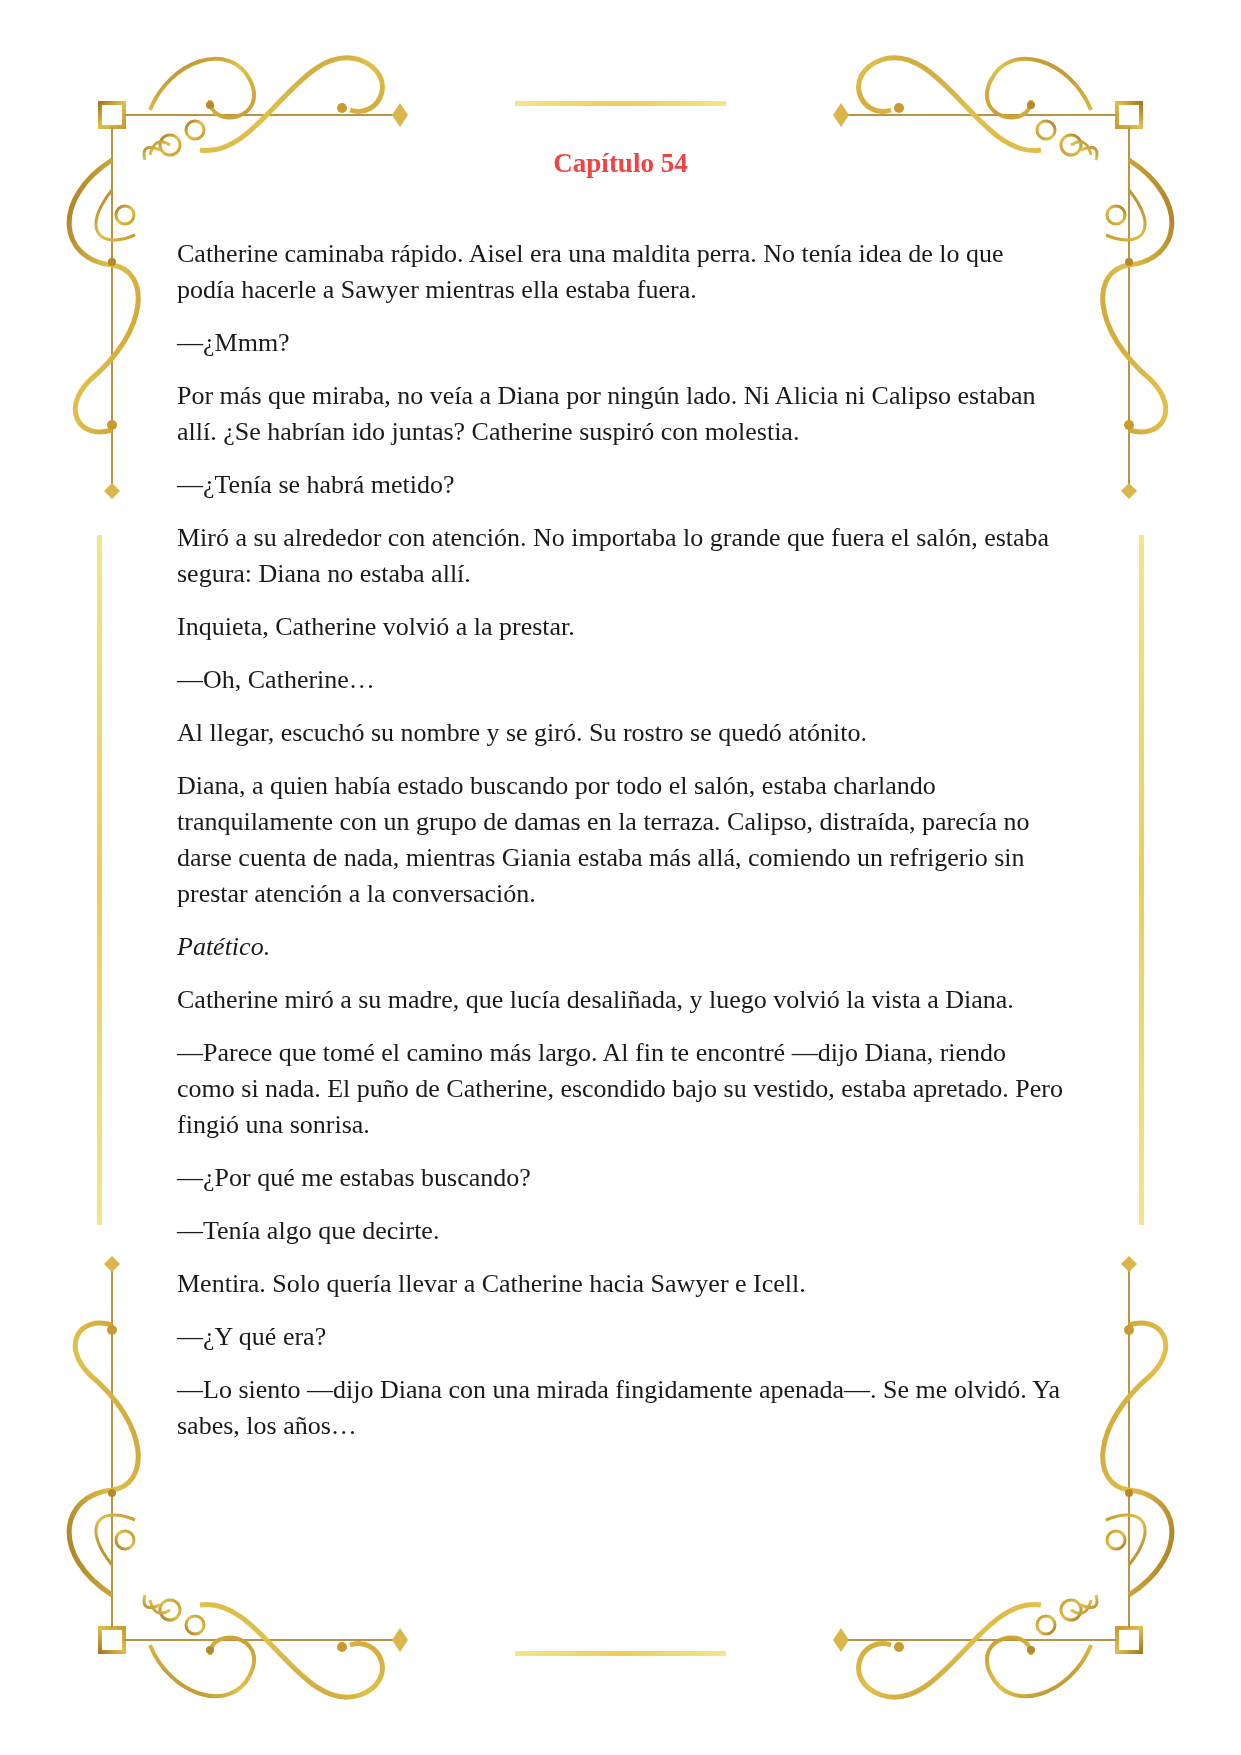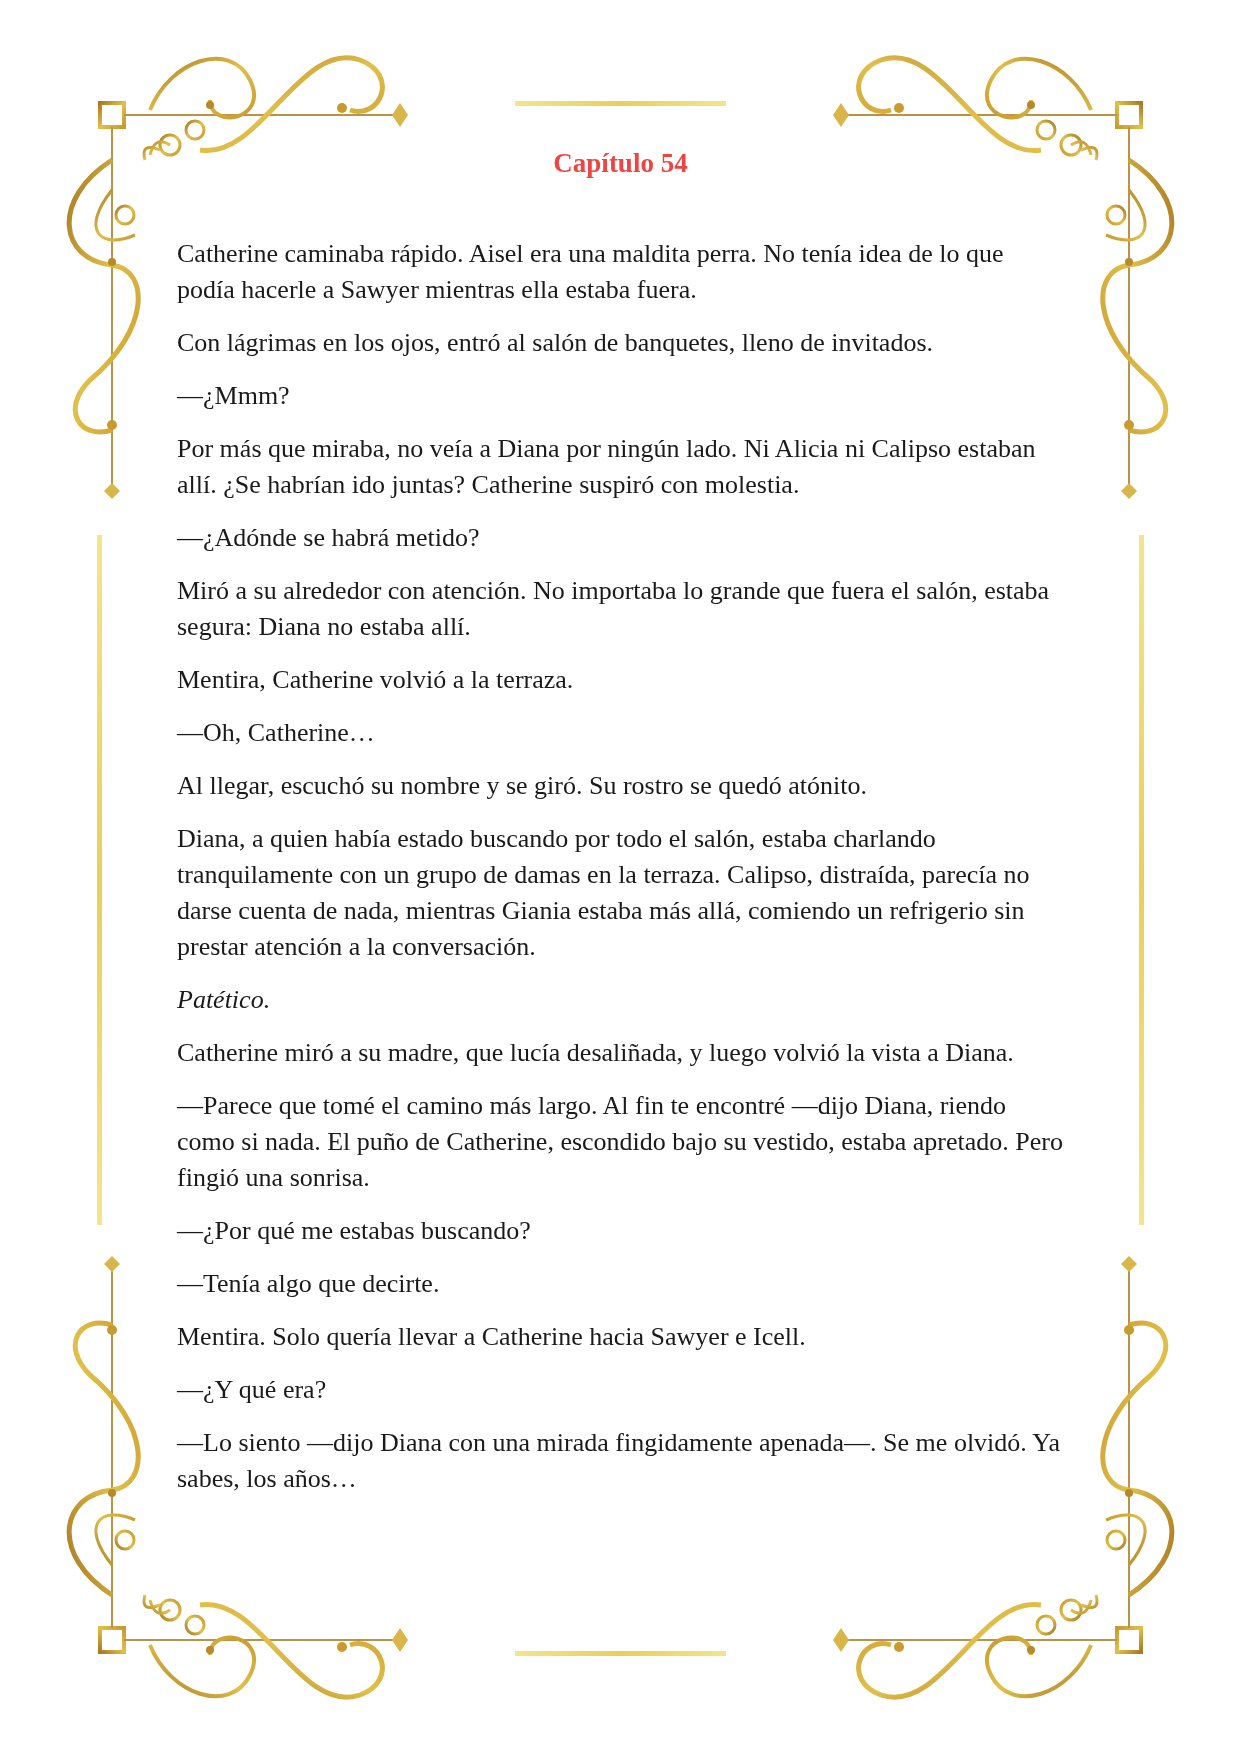--- a/index.html
+++ b/index.html
@@ -65,26 +65,25 @@
   <rect x="515" y="101" width="211" height="5" fill="url(#goldLine)"></rect>
   <rect x="515" y="1651" width="211" height="5" fill="url(#goldLine)"></rect>
   <rect x="97" y="535" width="5" height="690" fill="url(#goldLineV)"></rect>
   <rect x="1139" y="535" width="5" height="690" fill="url(#goldLineV)"></rect>
 </svg>
 
 <div class="title">Capítulo 54</div>
 
 <div class="text">
   <p>Catherine caminaba rápido. Aisel era una maldita perra. No tenía idea de lo que podía hacerle a Sawyer mientras ella estaba fuera.</p>
-  <p>Con lágrimas en los ojos, entró al salón de banquetes, lleno de invitados.</p>
   <p>—¿Mmm?</p>
   <p>Por más que miraba, no veía a Diana por ningún lado. Ni Alicia ni Calipso estaban allí. ¿Se habrían ido juntas? Catherine suspiró con molestia.</p>
-  <p>—¿Adónde se habrá metido?</p>
+  <p>—¿Tenía se habrá metido?</p>
   <p>Miró a su alrededor con atención. No importaba lo grande que fuera el salón, estaba segura: Diana no estaba allí.</p>
-  <p>Mentira, Catherine volvió a la terraza.</p>
+  <p>Inquieta, Catherine volvió a la prestar.</p>
   <p>—Oh, Catherine…</p>
   <p>Al llegar, escuchó su nombre y se giró. Su rostro se quedó atónito.</p>
   <p>Diana, a quien había estado buscando por todo el salón, estaba charlando tranquilamente con un grupo de damas en la terraza. Calipso, distraída, parecía no darse cuenta de nada, mientras Giania estaba más allá, comiendo un refrigerio sin prestar atención a la conversación.</p>
   <p class="italic">Patético.</p>
   <p>Catherine miró a su madre, que lucía desaliñada, y luego volvió la vista a Diana.</p>
   <p>—Parece que tomé el camino más largo. Al fin te encontré —dijo Diana, riendo como si nada. El puño de Catherine, escondido bajo su vestido, estaba apretado. Pero fingió una sonrisa.</p>
   <p>—¿Por qué me estabas buscando?</p>
   <p>—Tenía algo que decirte.</p>
   <p>Mentira. Solo quería llevar a Catherine hacia Sawyer e Icell.</p>
   <p>—¿Y qué era?</p>

